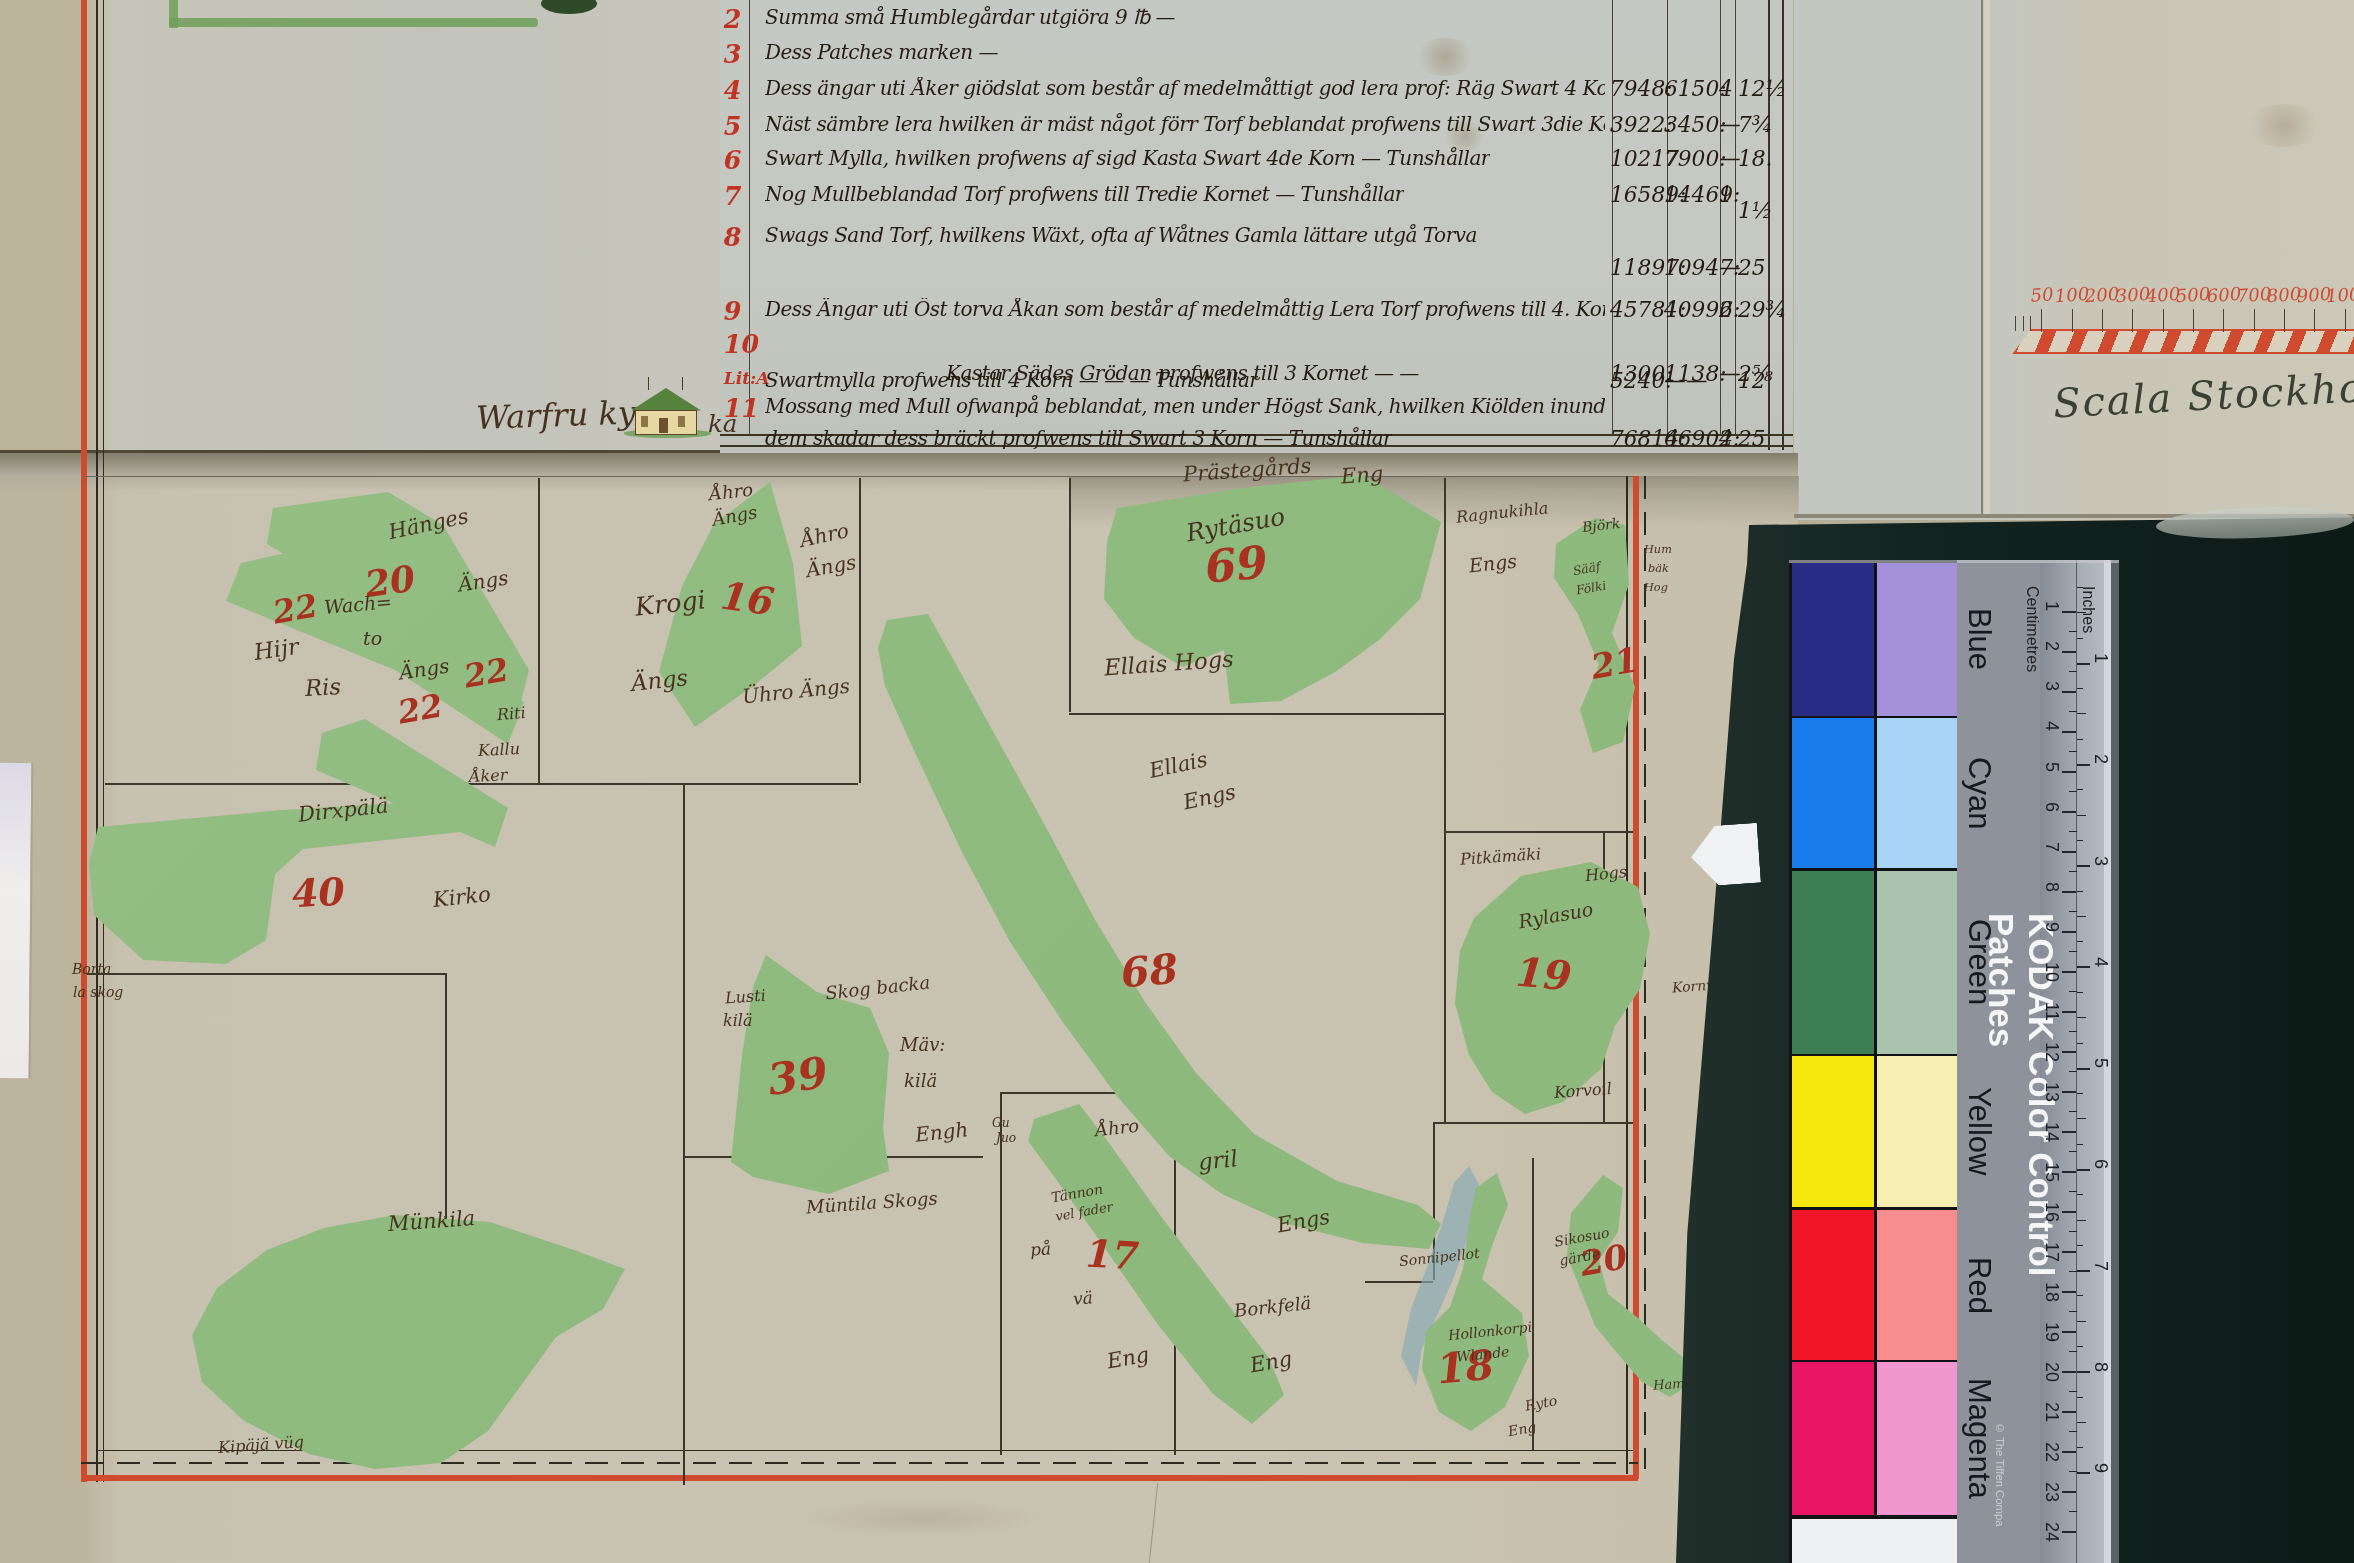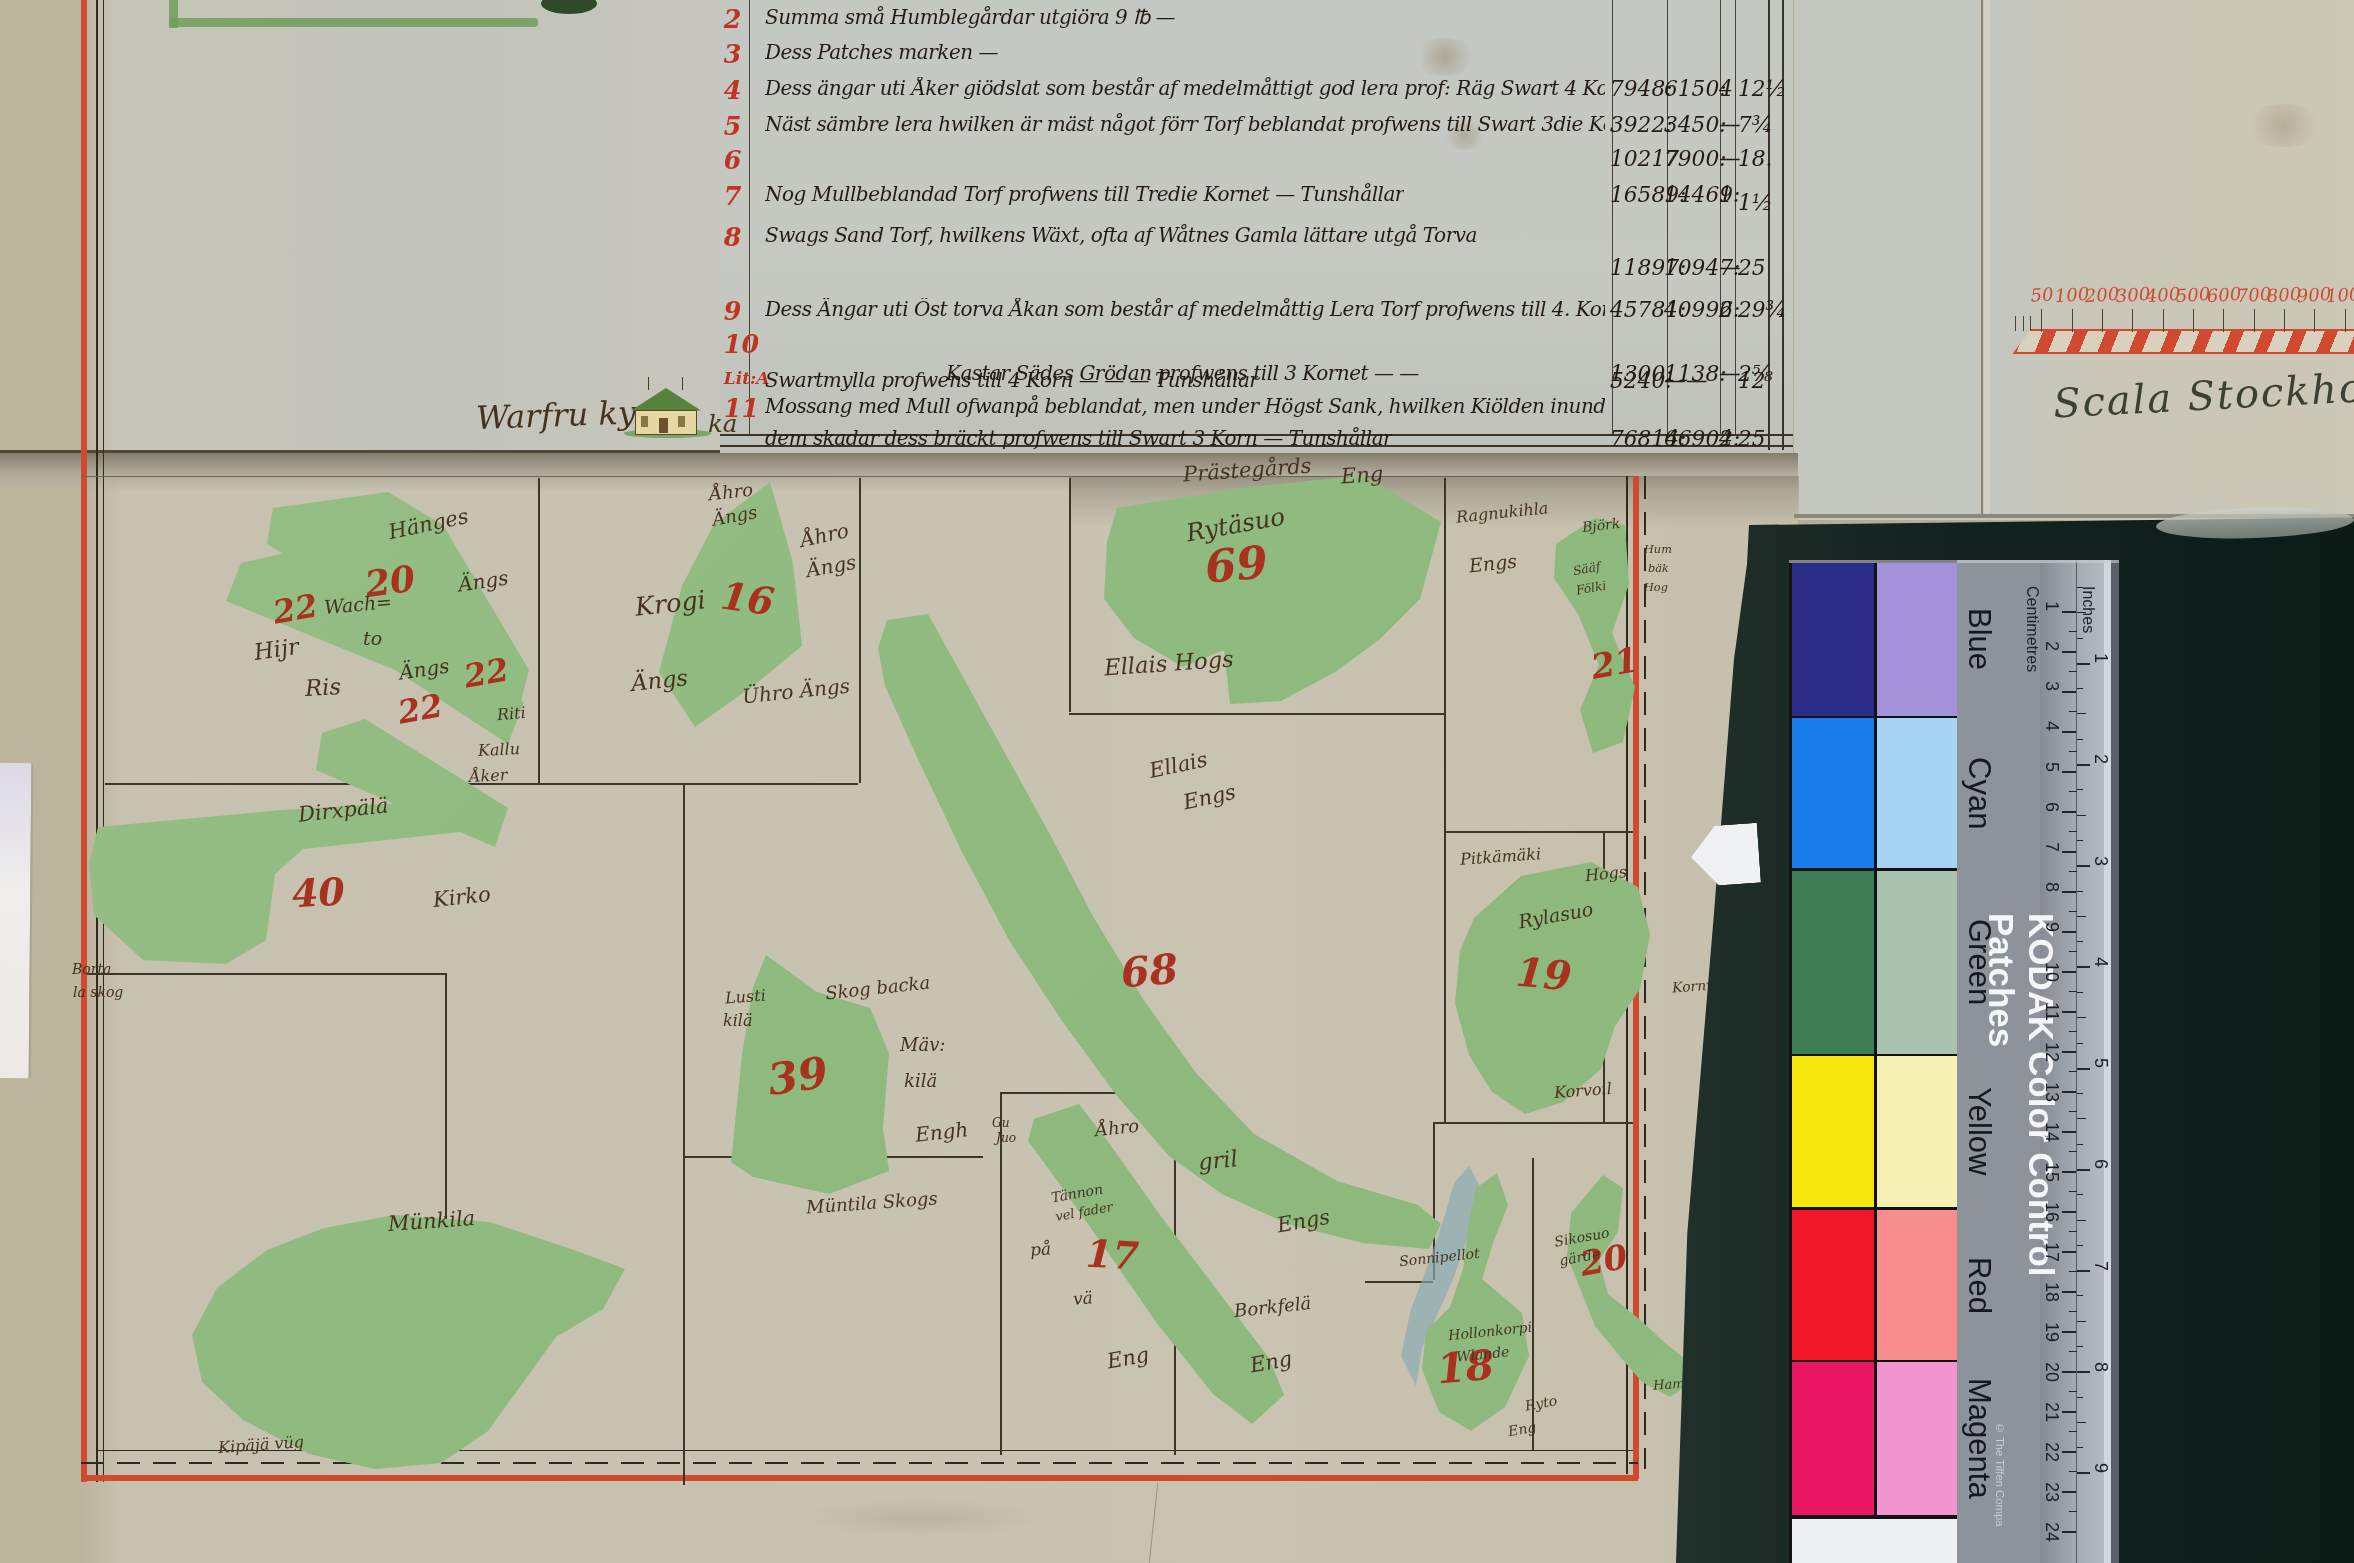--- a/index.html
+++ b/index.html
@@ -234,32 +234,33 @@
       <div class="trow" style="left: 0px; top: 113px; width: 1073px; height: 68px;">
         <span class="rn">5</span>
         <span class="rt">Näst sämbre lera hwilken är mäst något förr Torf beblandat profwens till Swart 3die Korn —</span>
         <span class="tv v1" style="top: 0px;">3922:</span>
         <span class="tv v2" style="top: 0px;">3450:</span>
         <span class="tv v3" style="top: 0px;">—</span>
         <span class="tv v4" style="top: 0px;">7¾</span>
       </div>
       <div class="trow" style="left: 0px; top: 147px; width: 1073px; height: 68px;">
         <span class="rn">6</span>
+        <span class="rt">Swart Mylla, hwilken profwens af sigd Kasta Swart 4de Korn — Tunshållar</span>
         <span class="tv v1" style="top: 0px;">10217</span>
         <span class="tv v2" style="top: 0px;">7900:</span>
         <span class="tv v3" style="top: 0px;">—</span>
         <span class="tv v4" style="top: 0px;">18.</span>
       </div>
       <div class="trow" style="left: 0px; top: 183px; width: 1073px; height: 68px;">
         <span class="rn">7</span>
         <span class="rt">Nog Mullbeblandad Torf profwens till Tredie Kornet — Tunshållar</span>
         <span class="tv v1" style="top: 0px;">16589:</span>
         <span class="tv v2" style="top: 0px;">14469:</span>
         <span class="tv v3" style="top: 0px;">1</span>
-        <span class="tv v4" style="top: 8px;">1½</span>
+        <span class="tv v4" style="top: 16px;">1½</span>
       </div>
       <div class="trow" style="left: 0px; top: 224px; width: 1073px; height: 68px;">
         <span class="rn">8</span>
         <span class="rt">Swags Sand Torf, hwilkens Wäxt, ofta af Wåtnes Gamla lättare utgå Torva</span>
         <span class="tv v1" style="top: 32px;">11897:</span>
         <span class="tv v2" style="top: 32px;">10947:</span>
         <span class="tv v3" style="top: 32px;">—</span>
         <span class="tv v4" style="top: 32px;">25</span>
       </div>
       <div class="trow" style="left: 0px; top: 298px; width: 1073px; height: 68px;">

